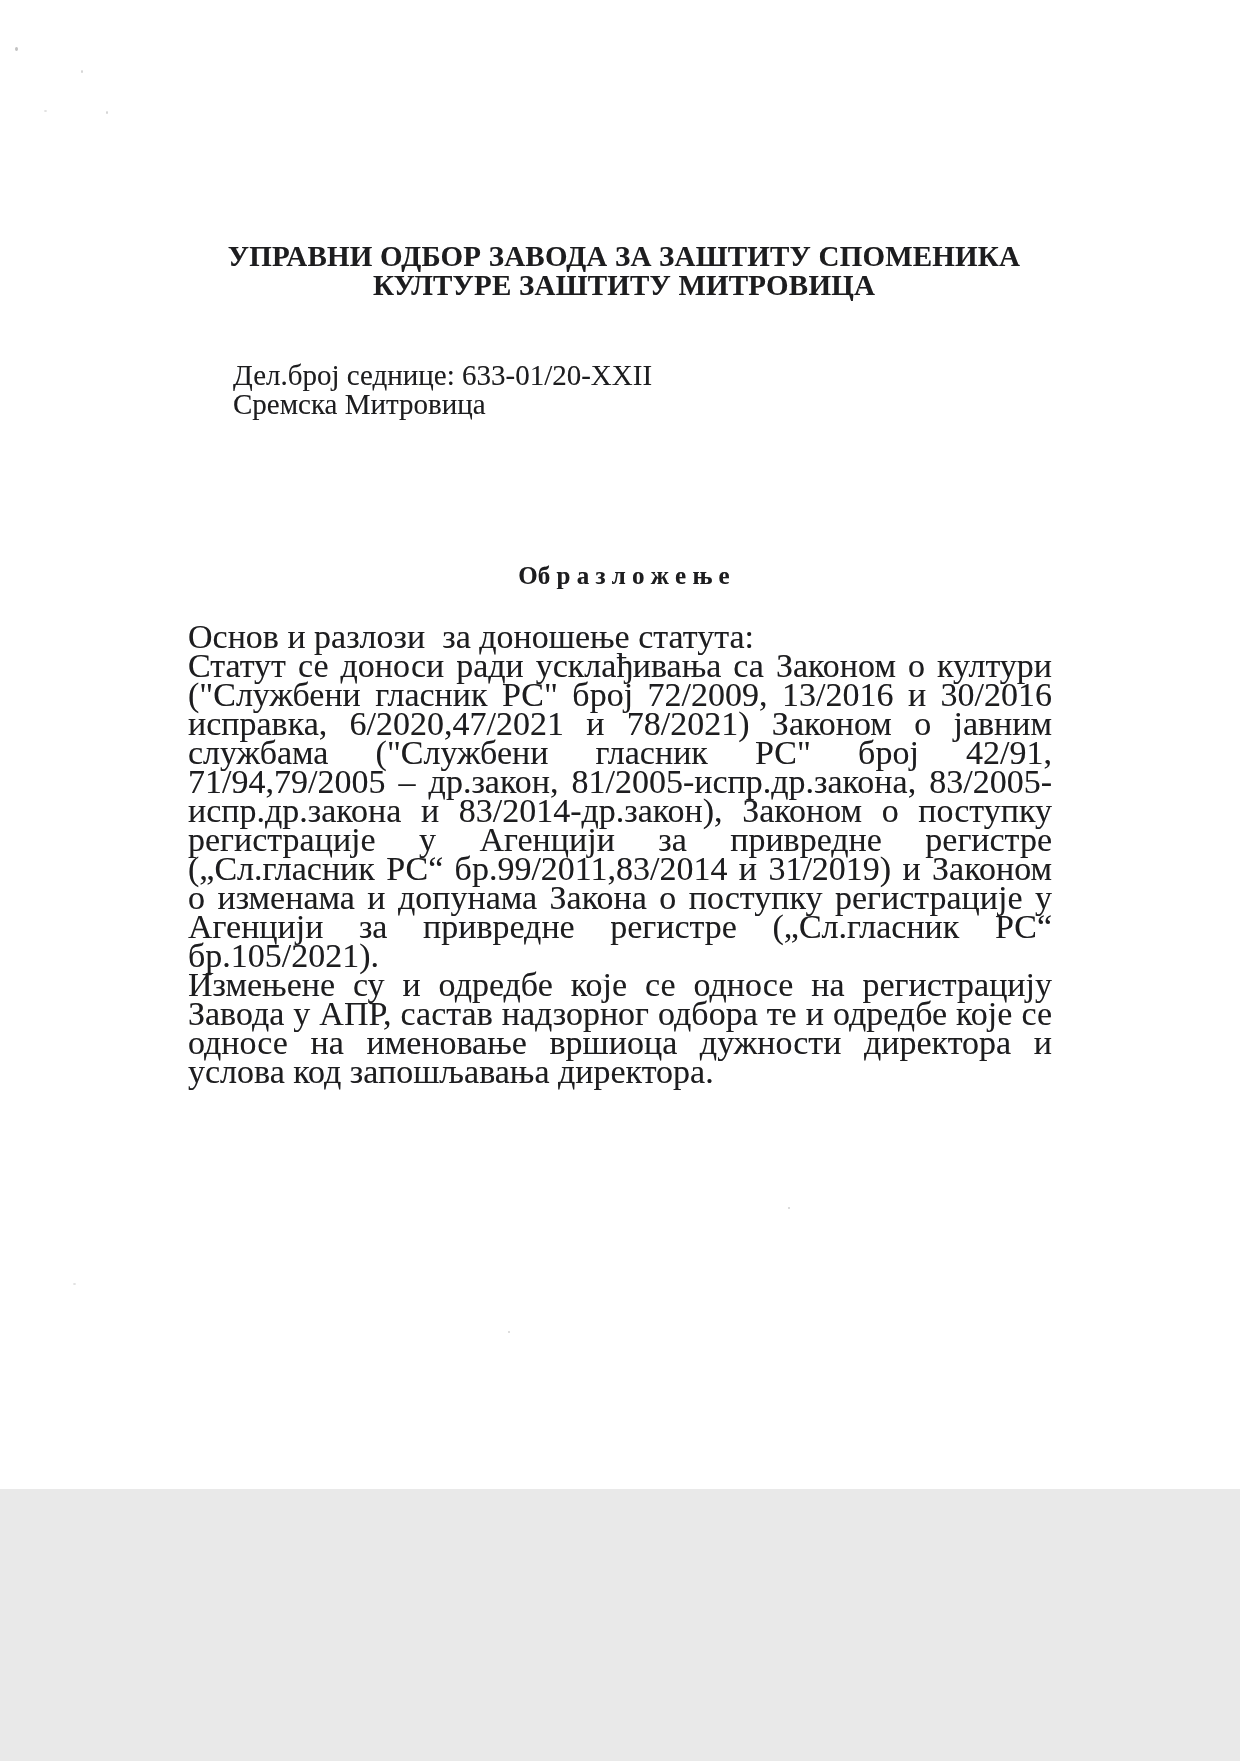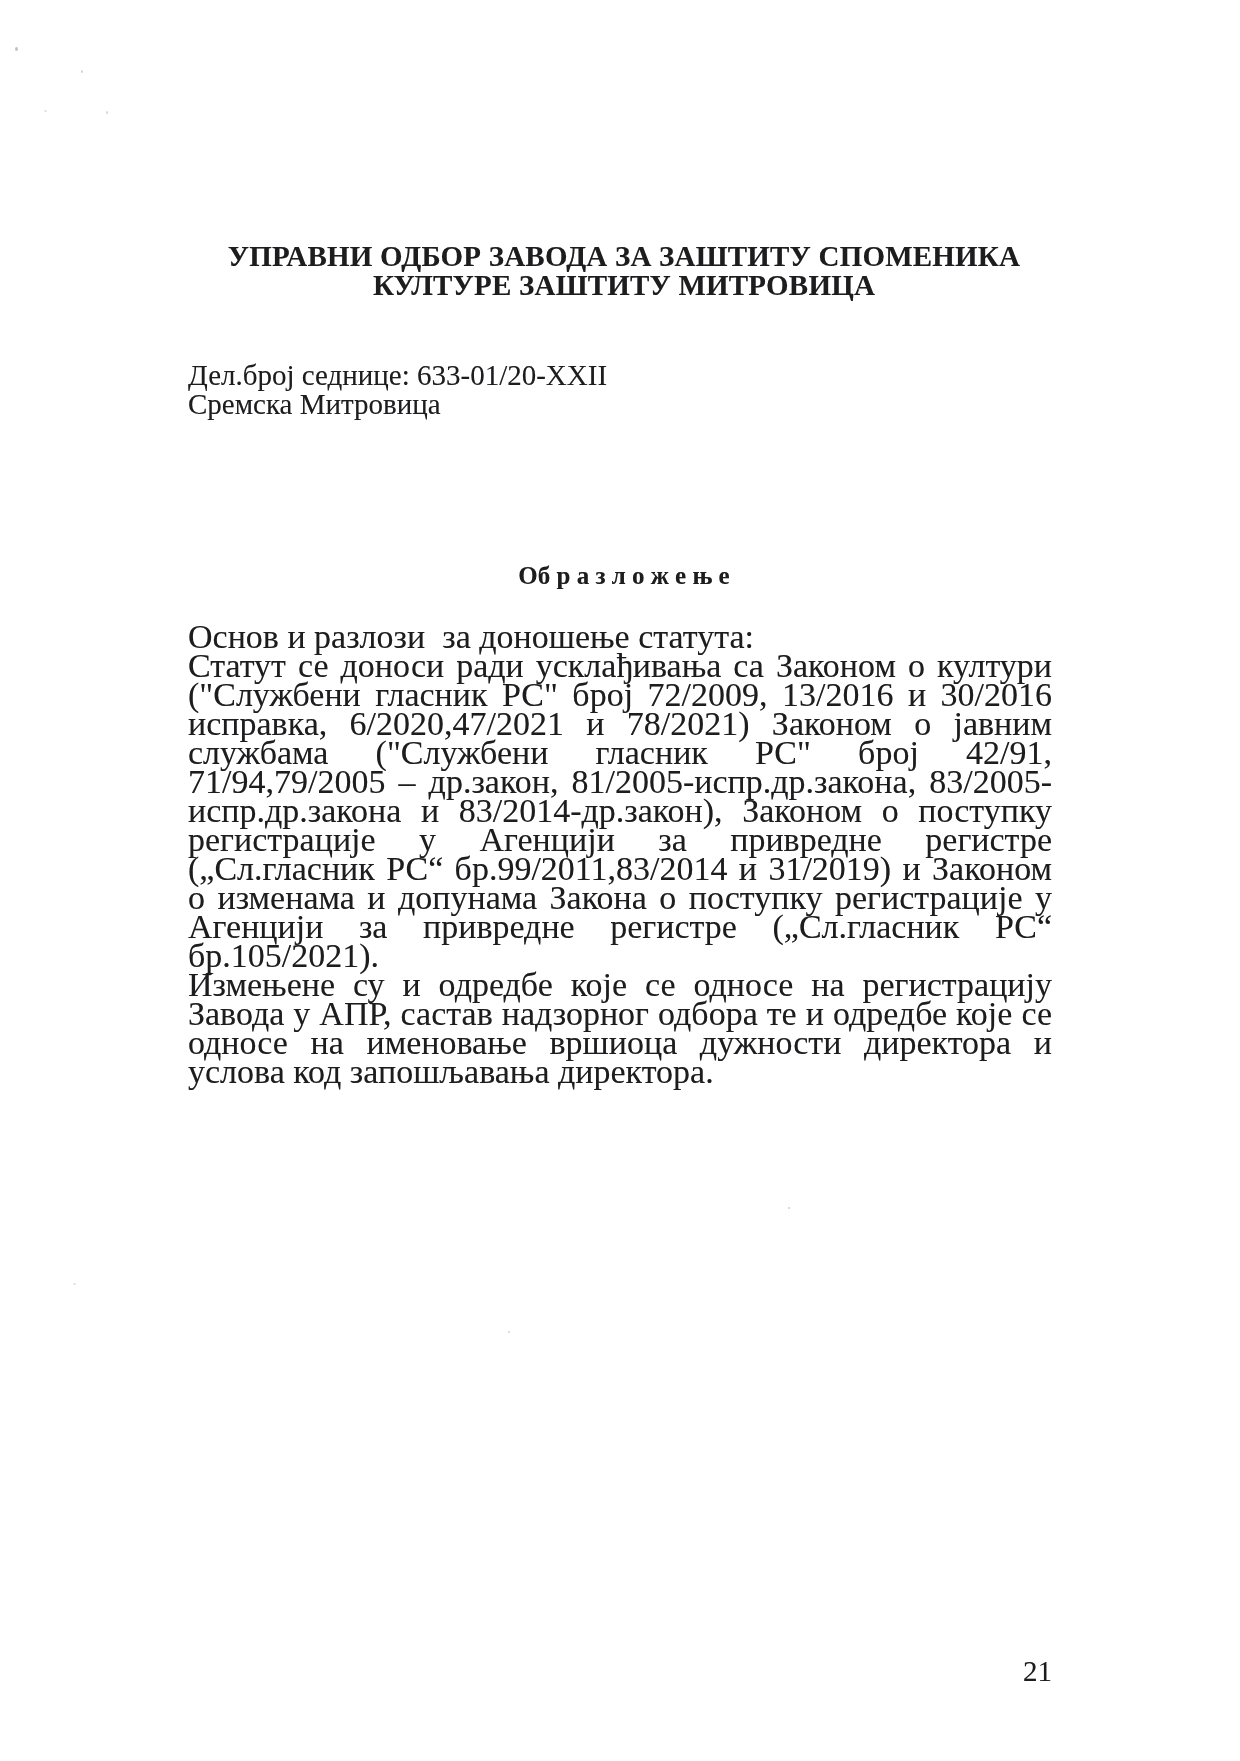--- a/index.html
+++ b/index.html
@@ -4,21 +4,21 @@
 <style>
   :root {
     --ink: #1d1d1f;
     --paper: #ffffff;
   }
   * { margin: 0; padding: 0; box-sizing: border-box; }
   html, body { background: #e9e9e9; }
   .page {
     position: relative;
     width: 1240px;
-    height: 1761px;
+    height: 1489px;
     background: var(--paper);
     overflow: hidden;
     font-family: "Liberation Serif", "DejaVu Serif", serif;
     color: var(--ink);
     text-shadow: 0 0 0.6px rgba(20,20,20,0.35);
   }
   .col {
     position: absolute;
     left: 188px;
     width: 864px;
@@ -30,20 +30,21 @@
     font-size: 29px;
     line-height: 29px;
     padding-left: 8px;
     letter-spacing: 0.2px;
   }
   .doc-title .title-line { display: block; }
   .meta-block {
     top: 361px;
     font-size: 29px;
     line-height: 29px;
+    margin-left: 45px;
   }
   .section-heading {
     top: 561px;
     text-align: center;
     font-weight: bold;
     font-size: 25px;
     line-height: 29px;
     padding-left: 8px;
   }
   .body-block {

